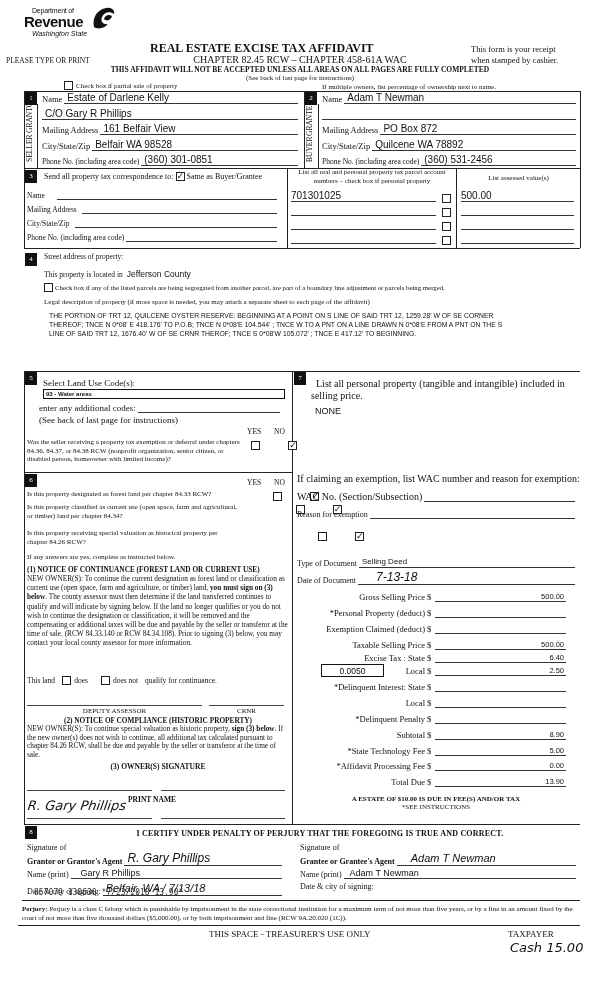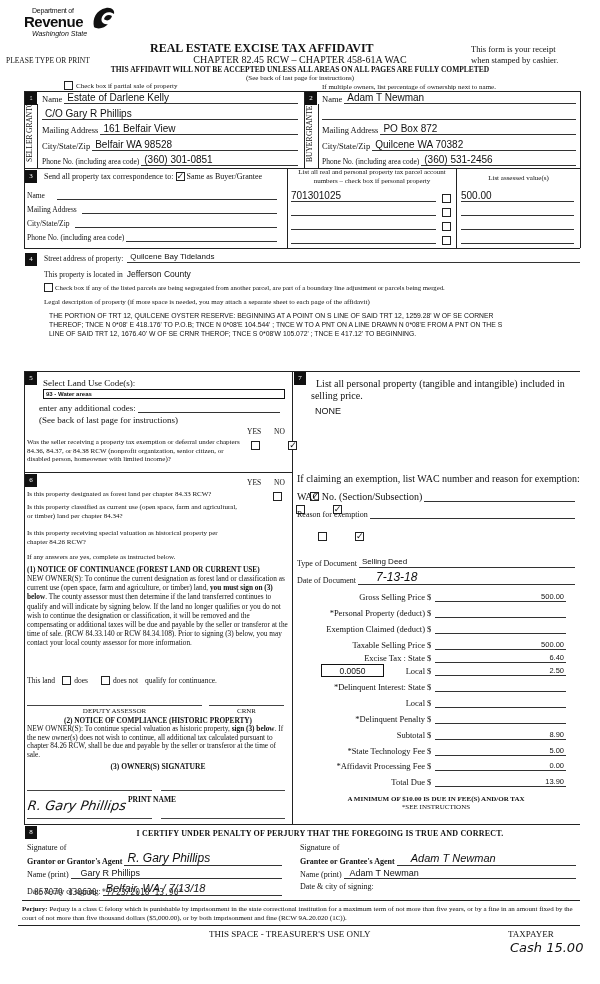--- a/index.html
+++ b/index.html
@@ -98,21 +98,21 @@
   </div>
 <div class="row" style="left:322px;top:109px;width:254px">
     <span class="fill" style="margin-left:0"></span>
   </div>
 <div class="row" style="left:322px;top:124px;width:254px">
     <span class="lbl">Mailing Address</span>
     <span class="fill">PO Box 872</span>
   </div>
 <div class="row" style="left:322px;top:140px;width:254px">
     <span class="lbl">City/State/Zip</span>
-    <span class="fill">Quilcene WA 70382</span>
+    <span class="fill">Quilcene WA 78892</span>
   </div>
 <div class="row" style="left:322px;top:155px;width:254px">
     <span class="lbl" style="font-size:7.5px">Phone No. (including area code)</span>
     <span class="fill">(360) 531-2456</span>
   </div>
 
 
 <div class="vline" style="left:24px;top:168px;height:80px"></div>
 <div class="vline" style="left:287px;top:168px;height:80px"></div>
 <div class="vline" style="left:456px;top:168px;height:80px"></div>
@@ -165,21 +165,20 @@
     <span class="abs ul" style="left:2px;top:0;width:145px;height:12px"></span>
     <span class="abs cb" style="left:153px;top:2px"></span>
     <span class="abs ul" style="left:172px;top:0;width:113px;height:12px"></span>
   </div>
 </div>
 
 
 <span class="num abs" style="left:25px;top:253px">4</span>
 <div class="row" style="left:44px;top:252px;width:536px">
     <span class="lbl" style="font-size:7.5px">Street address of property:</span>
-    <span class="fill" style="font-size:8px;margin-left:4px">Quilcene Bay Tidelands</span>
   </div>
 <div class="abs" style="left:44px;top:269px;display:flex;align-items:baseline;gap:4px">
   <span style="font-size:7.5px">This property is located in</span>
   <span class="typed" style="font-size:8.5px">Jefferson County</span>
 </div>
 <div class="abs" style="left:44px;top:283px;display:flex;align-items:center;gap:2px">
   <span class="cb"></span>
   <span style="font-size:6.8px">Check box if any of the listed parcels are being segregated from another parcel, are part of a boundary line adjustment or parcels being merged.</span>
 </div>
 <div class="abs" style="left:44px;top:298px;font-size:7px">Legal description of property (if more space is needed, you may attach a separate sheet to each page of the affidavit)</div>
@@ -342,21 +341,21 @@
       <span class="l">*Affidavit Processing Fee</span>
       <span class="d">$</span>
       <span class="v">0.00</span>
     </div>
   <div class="money" style="top:185px">
       <span class="l">Total Due</span>
       <span class="d">$</span>
       <span class="v">13.90</span>
     </div>
 </div>
-<div class="abs" style="left:292px;top:795px;width:288px;text-align:center;font-size:7px;font-weight:bold">A MINIMUM OF $10.00 IS DUE IN FEE(S) AND/OR TAX</div>
+<div class="abs" style="left:292px;top:795px;width:288px;text-align:center;font-size:7px;font-weight:bold">A ESTATE OF $10.00 IS DUE IN FEE(S) AND/OR TAX</div>
 <div class="abs" style="left:292px;top:803px;width:288px;text-align:center;font-size:7px">*SEE INSTRUCTIONS</div>
 
 
 <span class="num abs" style="left:25px;top:826px">8</span>
 <div class="abs" style="left:40px;top:829px;width:560px;text-align:center;font-size:8px;font-weight:bold;letter-spacing:0.2px">I CERTIFY UNDER PENALTY OF PERJURY THAT THE FOREGOING IS TRUE AND CORRECT.</div>
 
 <div class="abs" style="left:27px;top:843px;font-size:8px">Signature of</div>
 <div class="row" style="left:27px;top:852px;width:255px">
     <span class="bold" style="font-size:8px">Grantor or Grantor's Agent</span>
     <span class="fill hand" style="font-size:12px;height:14px;line-height:12px">R. Gary Phillips</span>

